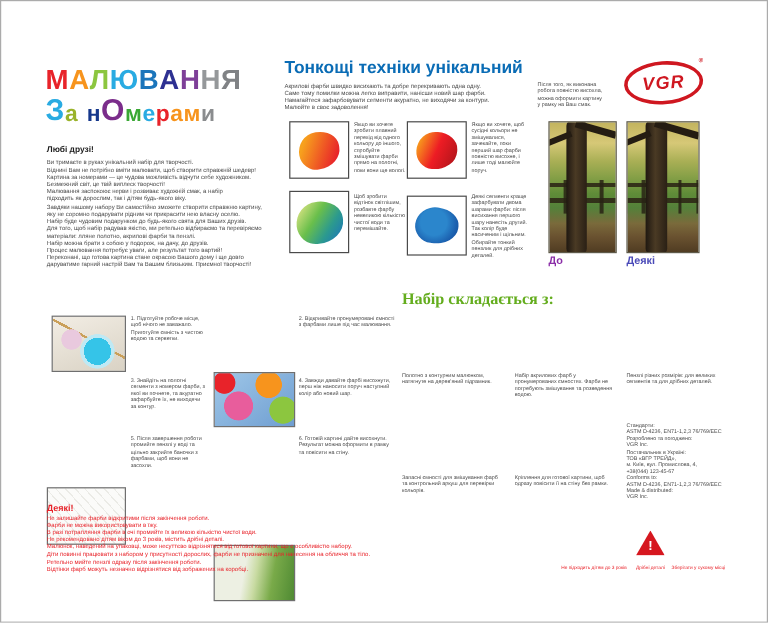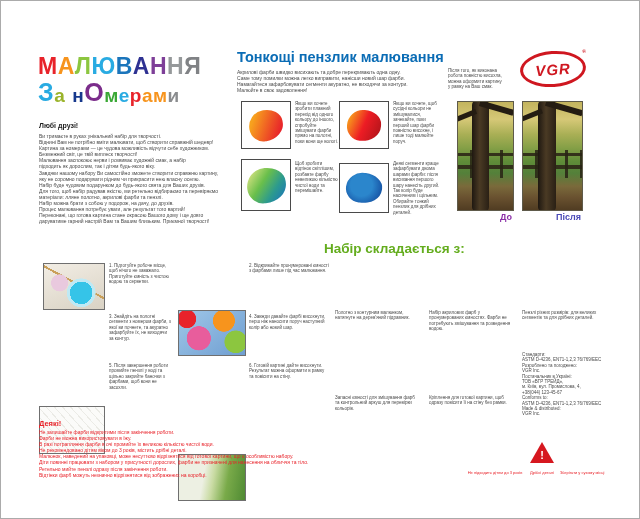--- a/index.html
+++ b/index.html
@@ -31,21 +31,21 @@
   
   .vgr{width:60px;height:30px;border:3px solid #cf1720;border-radius:50%;display:flex;align-items:center;justify-content:center;transform:rotate(-4deg);background:#fff;}
   .vgr span{color:#cf1720;font-weight:800;font-size:15px;font-style:italic;letter-spacing:1px;}
   .vgr-reg{position:absolute;right:-4px;top:-4px;font-size:5px;color:#cf1720;font-weight:bold;}
   
   .photo-tree{border:1px solid #5e5a4a;overflow:hidden;background:linear-gradient(180deg,#c3b45e 0%,#d6c877 16%,#a9af55 30%,#86a047 42%,#5f8c38 55%,#54803a 66%,#7a6a3b 78%,#6a5230 88%,#503c22 100%);}
   .photo-tree .fence{position:absolute;left:0;right:0;top:44%;height:26%;background:repeating-linear-gradient(90deg,transparent 0 12px,rgba(40,35,20,.85) 12px 15px),linear-gradient(180deg,transparent 0 10%,rgba(45,40,22,.9) 10% 22%,transparent 22% 55%,rgba(45,40,22,.9) 55% 68%,transparent 68%);}
   .photo-tree .trunk{position:absolute;left:26%;top:-2%;width:30%;height:104%;background:linear-gradient(90deg,#1f1811,#4a3a24 45%,#2a2015);border-radius:5px;}
   .photo-tree .branch1{position:absolute;left:38%;top:3%;width:64%;height:6%;background:#241c12;transform:rotate(16deg);}
   .photo-tree .branch2{position:absolute;left:-6%;top:10%;width:40%;height:5%;background:#241c12;transform:rotate(-22deg);}
-  .ba-label{font-size:9px;font-weight:800;text-align:right;}
+  .ba-label{font-size:9px;font-weight:800;text-align:left;}
   
   .ph{border:1px solid #6f6f6f;position:relative;overflow:hidden;}
   .ph-jar{background:radial-gradient(circle at 62% 64%,#35c4e8 0 24%,#bfe9f4 24% 30%,transparent 31%),radial-gradient(circle at 26% 42%,#e9c9de 0 16%,transparent 17%),linear-gradient(28deg,transparent 0 54%,#caa05a 54% 57%,transparent 57%),linear-gradient(160deg,#f2ede4,#d9d2c4);}
   .ph-flowers{background:radial-gradient(circle at 30% 62%,#e85d9c 0 22%,transparent 23%),radial-gradient(circle at 68% 22%,#f7941d 0 19%,transparent 20%),radial-gradient(circle at 12% 18%,#e8232a 0 13%,transparent 14%),radial-gradient(circle at 86% 70%,#8cc63f 0 17%,transparent 18%),linear-gradient(140deg,#9fc7e8,#6f9ed1);}
   .ph-canvas{background:repeating-linear-gradient(48deg,#fbfbf9 0 5px,#ebebe6 5px 6px),#f7f7f4;}
   .ph-park-half{background:linear-gradient(100deg,#edf0e3 0 38%,#c9dba3 52%,#79aa49 72%,#4f8a33 100%);}
   .icon-warn{width:24px;height:21px;background:#d6171f;clip-path:polygon(50% 0,100% 100%,0 100%);display:flex;align-items:flex-end;justify-content:center;}
   .icon-warn span{color:#fff;font-weight:bold;font-size:11px;line-height:1.4;}
   .icon-cap{font-size:4px;line-height:4.8px;color:#e8232a;text-align:center;}
 </style>
@@ -91,21 +91,21 @@
 Завдяки нашому набору Ви самостійно зможете створити справжню картину,
 яку не соромно подарувати рідним чи прикрасити нею власну оселю.
 Набір буде чудовим подарунком до будь-якого свята для Ваших друзів.
 Для того, щоб набір радував якістю, ми ретельно відбираємо та перевіряємо
 матеріали: лляне полотно, акрилові фарби та пензлі.
 Набір можна брати з собою у подорож, на дачу, до друзів.
 Процес малювання потребує уваги, але результат того вартий!
 Переконані, що готова картина стане окрасою Вашого дому і ще довго
 даруватиме гарний настрій Вам та Вашим близьким. Приємної творчості!</div>
 
-  <div class="abs h-blue" style="left:236px;top:48px;">Тонкощі пензлик малювання</div>
+  <div class="abs h-blue" style="left:236px;top:48px;">Тонкощі техніки унікальний</div>
   <div class="abs t5 ml" style="left:236px;top:68px;width:218px;">Акрилові фарби швидко висихають та добре перекривають одна одну.
 Саме тому помилки можна легко виправити, нанісши новий шар фарби.
 Намагайтеся зафарбовувати сегменти акуратно, не виходячи за контури.
 Малюйте в своє задоволення!</div>
 
   <div class="abs swatch-box" style="left:240px;top:100px;">
       <div class="blob blob-orange"></div>
     </div>
   <div class="abs t45" style="left:294px;top:100px;width:44px;">Якщо ви хочете зробити плавний перехід від одного кольору до іншого, спробуйте змішувати фарби прямо на полотні, поки вони ще вологі.</div>
 
@@ -139,40 +139,40 @@
     <div class="branch1"></div>
     <div class="branch2"></div>
   </div>
   <div class="abs photo-tree" style="left:521px;top:100px;width:59px;height:108px;">
     <div class="fence"></div>
     <div class="trunk"></div>
     <div class="branch1"></div>
     <div class="branch2"></div>
   </div>
   <div class="abs ba-label" style="left:456px;top:211px;width:55px;color:#8b2fa8;">До</div>
-  <div class="abs ba-label" style="left:521px;top:211px;width:59px;color:#4a4ab8;">Після</div>
+  <div class="abs ba-label" style="left:521px;top:211px;width:59px;color:#4a4ab8;">Деякі</div>
 
 
   <div class="abs ph ph-jar" style="left:42px;top:262px;width:60px;height:45px;"></div>
   <div class="abs t45" style="left:108px;top:262px;width:62px;">1. Підготуйте робоче місце, щоб нічого не заважало. Приготуйте ємність з чистою водою та серветки.</div>
 
   <div class="abs ph ph-flowers" style="left:177px;top:262px;width:66px;height:44px;"></div>
   <div class="abs t45" style="left:248px;top:262px;width:80px;">2. Відкривайте пронумеровані ємності з фарбами лише під час малювання.</div>
 
   <div class="abs ph ph-canvas" style="left:38px;top:312px;width:64px;height:46px;"></div>
   <div class="abs t45" style="left:108px;top:313px;width:62px;">3. Знайдіть на полотні сегменти з номером фарби, з якої ви почнете, та акуратно зафарбуйте їх, не виходячи за контур.</div>
 
   <div class="abs ph ph-park-half" style="left:177px;top:312px;width:66px;height:45px;"></div>
   <div class="abs t45" style="left:248px;top:313px;width:80px;">4. Завжди давайте фарбі висохнути, перш ніж наносити поруч наступний колір або новий шар.</div>
 
   <div class="abs t45" style="left:108px;top:362px;width:62px;">5. Після завершення роботи промийте пензлі у воді та щільно закрийте баночки з фарбами, щоб вони не засохли.</div>
 
   <div class="abs t45" style="left:248px;top:362px;width:80px;">6. Готовій картині дайте висохнути. Результат можна оформити в рамку та повісити на стіну.</div>
 
-  <div class="abs h-green" style="left:323px;top:240px;">Набір складається з:</div>
+  <div class="abs h-green" style="left:334px;top:240px;font-family:Liberation Serif, serif;">Набір складається з:</div>
 
   <div class="abs t45" style="left:334px;top:309px;width:84px;">Полотно з контурним малюнком, натягнуте на дерев'яний підрамник.</div>
 
   <div class="abs t45" style="left:428px;top:309px;width:86px;">Набір акрилових фарб у пронумерованих ємностях. Фарби не потребують змішування та розведення водою.</div>
 
   <div class="abs t45" style="left:521px;top:309px;width:88px;">Пензлі різних розмірів: для великих сегментів та для дрібних деталей.</div>
 
   <div class="abs t45" style="left:334px;top:394px;width:84px;">Запасні ємності для змішування фарб та контрольний аркуш для перевірки кольорів.</div>
 
   <div class="abs t45" style="left:428px;top:394px;width:84px;">Кріплення для готової картини, щоб одразу повісити її на стіну без рамки.</div>

